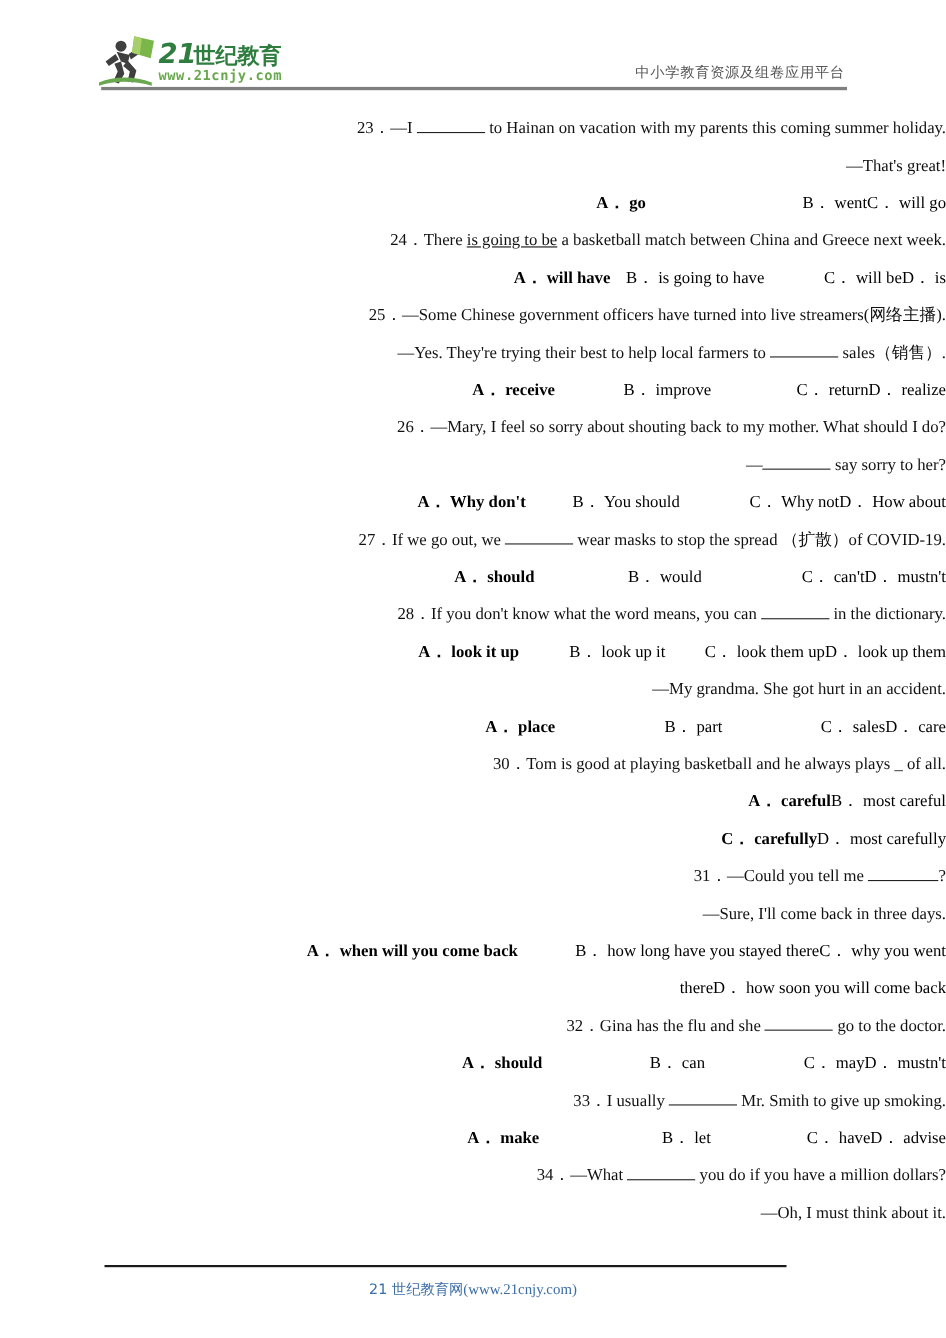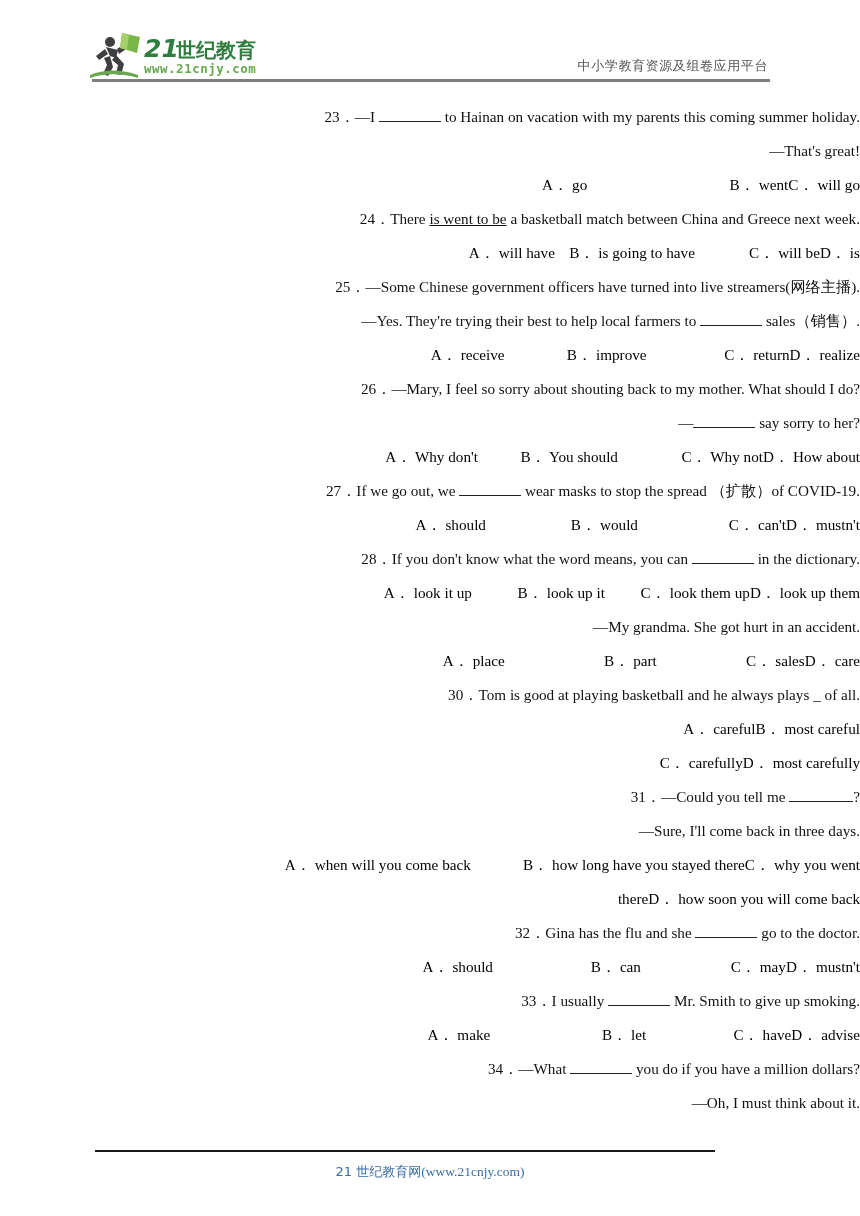--- a/index.html
+++ b/index.html
@@ -93,21 +93,21 @@
     display: inline-block;
     border-bottom: 1px solid #222;
     height: 14px;
     vertical-align: baseline;
   }
   .blank-w1 { width: 62px; }
   .blank-w2 { width: 64px; }
   .u { text-decoration: underline; }
 
   
-  .c-a { margin-left: 16px; }
+  .c-a { margin-left: 16px; font-weight: bold; }
 
   
   .footer-rule {
     position: absolute;
     left: 95px;
     top: 1150px;
     width: 620px;
     height: 2px;
     background: #1a1a1a;
   }
@@ -163,21 +163,21 @@
 
   <div class="q-block">
     <div class="line stem"><span class="qnum">23．</span><span>—I </span><span class="blank blank-w1"></span><span> to Hainan on vacation with my parents this coming summer holiday.</span></div>
     <div class="line reply">—That's great!</div>
     <div class="opts">
       <span class="opt c-a" style="width:165px"><span class="opt-letter">A．</span> <span>go</span></span><span class="opt" style="width:201px"><span class="opt-letter">B．</span> <span>went</span></span><span class="opt"><span class="opt-letter">C．</span> <span>will go</span></span>
     </div>
   </div>
 
   <div class="q-block">
-    <div class="line stem"><span class="qnum">24．</span><span>There </span><span class="u">is went to be</span><span> a basketball match between China and Greece next week.</span></div>
+    <div class="line stem"><span class="qnum">24．</span><span>There </span><span class="u">is going to be</span><span> a basketball match between China and Greece next week.</span></div>
     <div class="opts">
       <span class="opt c-a" style="width:131px"><span class="opt-letter">A．</span> <span>will have</span></span><span class="opt" style="width:140px"><span class="opt-letter">B．</span> <span>is going to have</span></span><span class="opt" style="width:125px"><span class="opt-letter">C．</span> <span>will be</span></span><span class="opt"><span class="opt-letter">D．</span> <span>is</span></span>
     </div>
   </div>
 
   <div class="q-block">
     <div class="line stem"><span class="qnum">25．</span><span>—Some Chinese government officers have turned into live streamers(网络主播).</span></div>
     <div class="line reply"><span>—Yes. They're trying their best to help local farmers to </span><span class="blank blank-w1"></span><span> sales（销售）.</span></div>
     <div class="opts">
       <span class="opt c-a" style="width:128px"><span class="opt-letter">A．</span> <span>receive</span></span><span class="opt" style="width:142px"><span class="opt-letter">B．</span> <span>improve</span></span><span class="opt" style="width:143px"><span class="opt-letter">C．</span> <span>return</span></span><span class="opt"><span class="opt-letter">D．</span> <span>realize</span></span>

